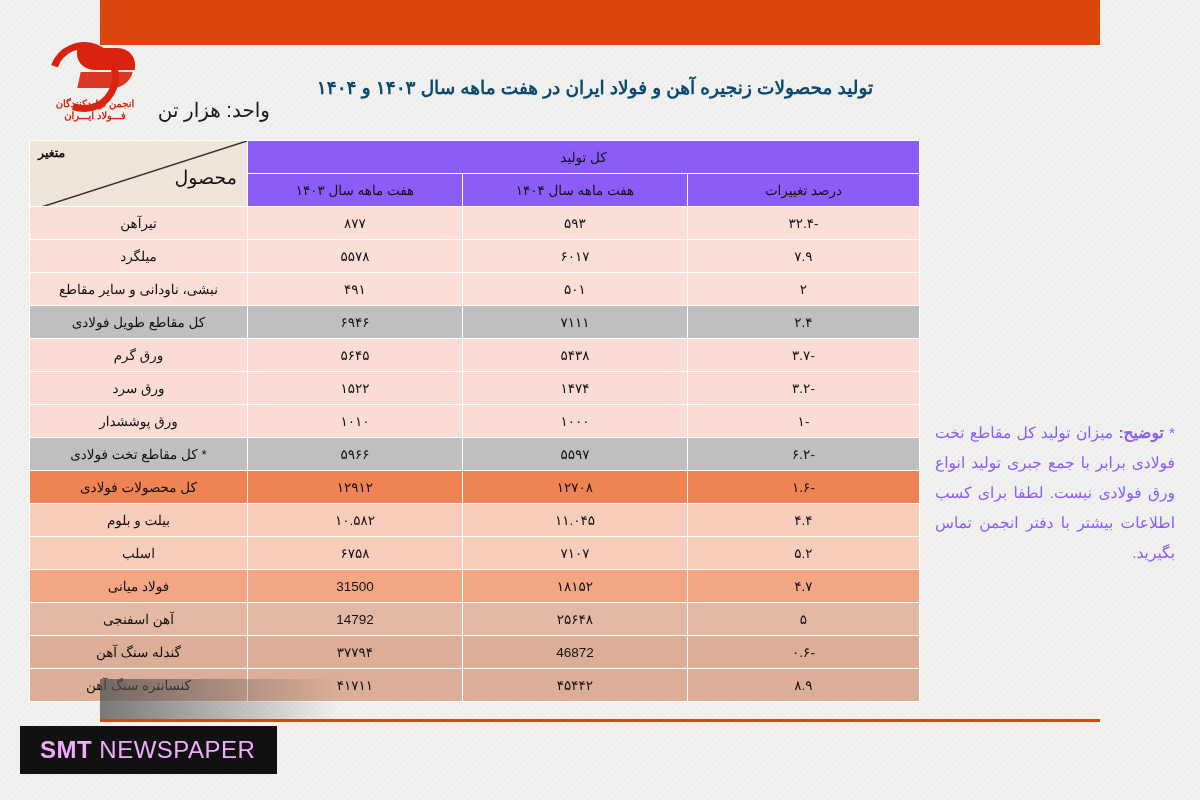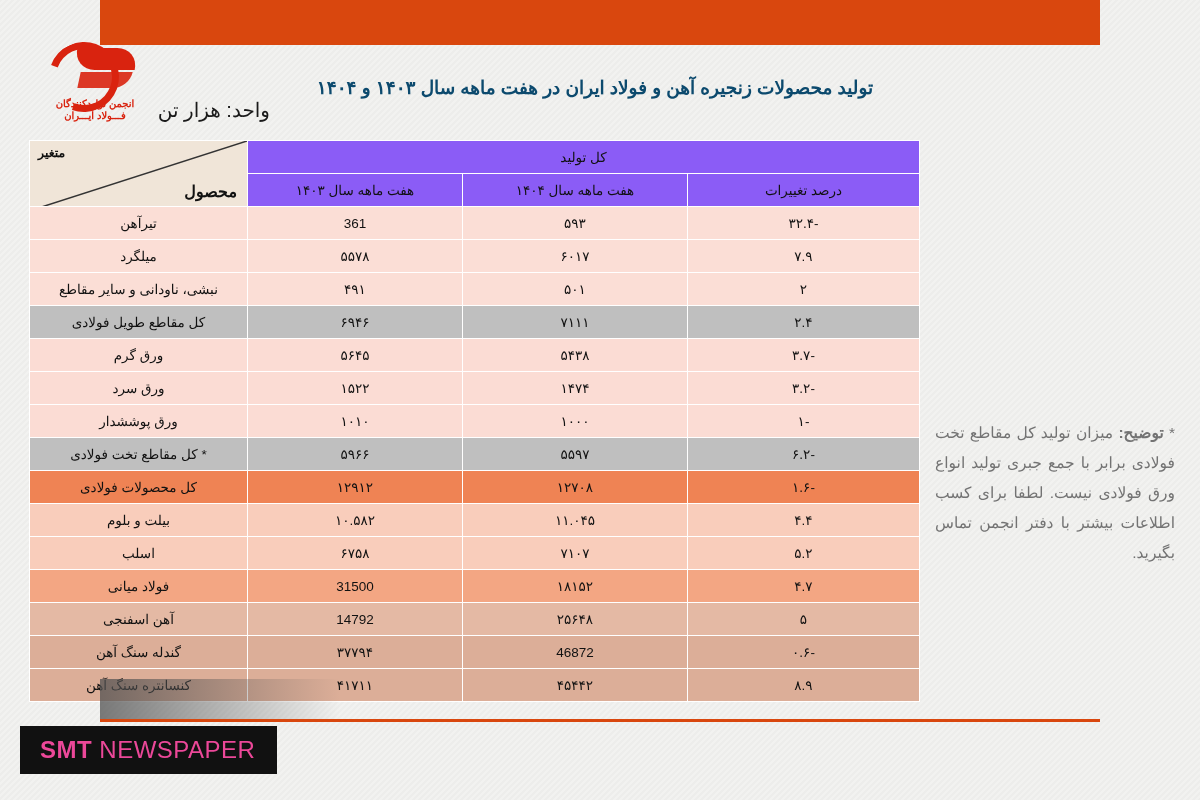--- a/index.html
+++ b/index.html
@@ -139,23 +139,23 @@
   .corner-cell .diag svg { display:block; }
   .corner-cell .var-lbl {
     position: absolute;
     top: 4px; left: 8px;
     font-size: 12.5px;
     font-weight: bold;
     text-align: right;
   }
   .corner-cell .prod-lbl {
     position: absolute;
-    bottom: 5px; right: 10px;
-    font-size: 16px;
-    font-weight: bold;
+    bottom: 17px; right: 10px;
+    font-size: 19px;
+    font-weight: normal;
   }
   .hdr-sub {
     background: #8b5cf6;
     font-weight: bold;
     font-size: 13.5px;
     height: 30px;
   }
   .col-label { font-weight: bold; }
   
   .r-pink    { background: #fbded6; }
@@ -168,41 +168,41 @@
   .r-peach   { background: #f9cdbb; }
   
   .side-note {
     position: absolute;
     right: 25px; top: 418px;
     width: 240px;
     direction: rtl;
     text-align: justify;
     font-size: 15.5px;
     line-height: 30px;
-    color: #737373;
+    color: #8b5cf6;
   }
   .side-note b { font-weight: bold; }
   
   .bottom-bar {
     position: absolute;
     left: 100px; bottom: 78px;
     width: 1000px; height: 3px;
     background: #d9470e;
   }
   .bottom-grad {
     position: absolute;
     left: 100px; bottom: 81px;
     width: 240px; height: 40px;
     background: linear-gradient(90deg, rgba(80,80,80,0.75), rgba(80,80,80,0));
   }
   .smt-badge {
     position: absolute;
     left: 20px; bottom: 26px;
     background: #111111;
-    color: #ec4899;
+    color: #f0abfc;
     padding: 10px 22px 10px 20px;
     font-size: 24px;
     letter-spacing: 0.5px;
     direction: ltr;
   }
   .smt-badge .b1 { font-weight: bold; }
   .smt-badge .b2 { font-weight: normal; }
 </style>
 </head>
 <body>
@@ -246,21 +246,21 @@
       </tr>
       <tr>
         <td class="hdr-sub">درصد تغییرات</td>
         <td class="hdr-sub">هفت ماهه سال ۱۴۰۴</td>
         <td class="hdr-sub">هفت ماهه سال ۱۴۰۳</td>
       </tr>
 
       <tr class="r-pink">
         <td>-۳۲.۴</td>
         <td>۵۹۳</td>
-        <td>361</td>
+        <td>۸۷۷</td>
         <td class="col-label">تیرآهن</td>
       </tr>
       <tr class="r-pink">
         <td>۷.۹</td>
         <td>۶۰۱۷</td>
         <td>۵۵۷۸</td>
         <td class="col-label">میلگرد</td>
       </tr>
       <tr class="r-pink">
         <td>۲</td>

